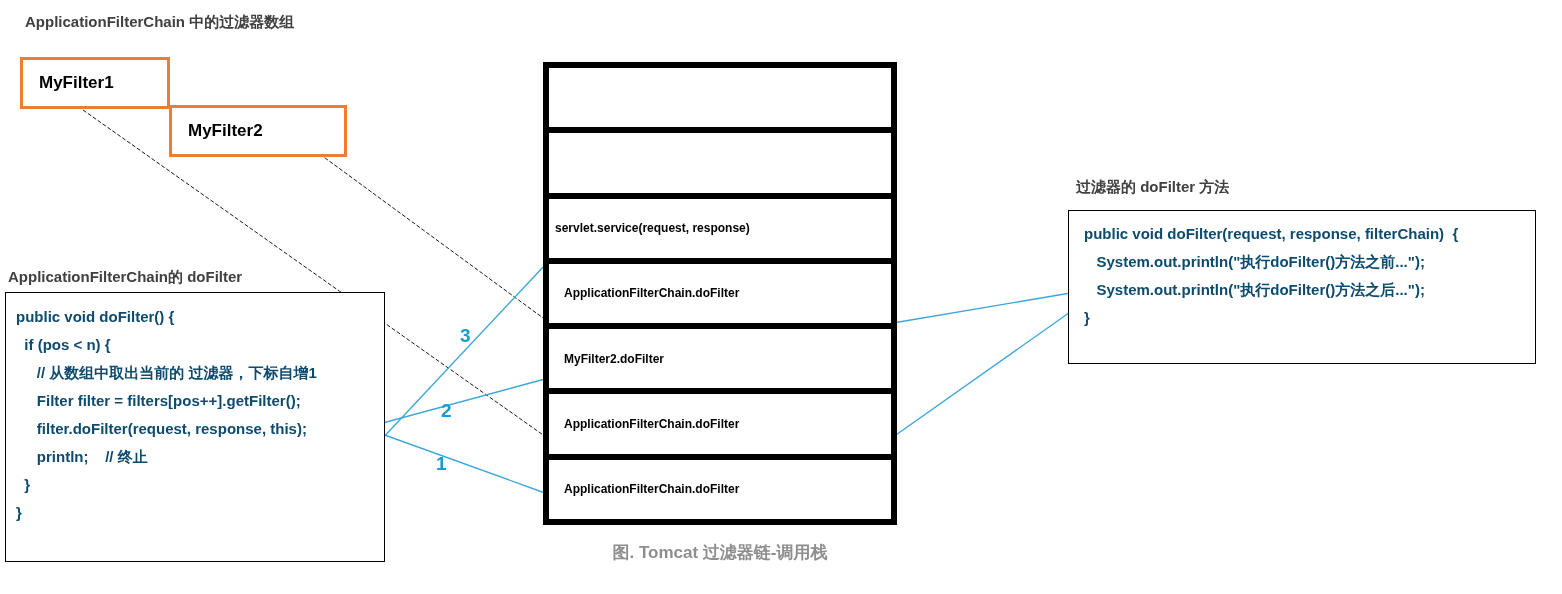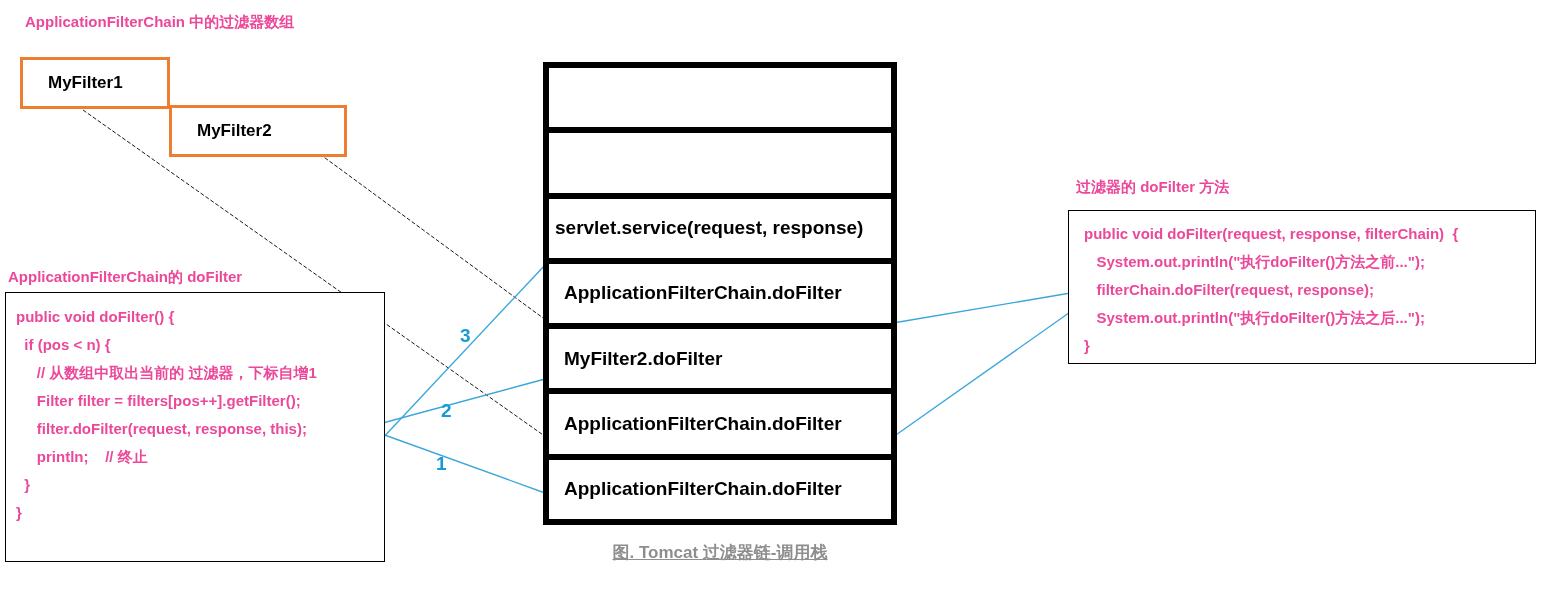--- a/index.html
+++ b/index.html
@@ -3,60 +3,60 @@
 <meta charset="utf-8">
 <style>
   html,body { margin:0; padding:0; background:#ffffff; }
   .canvas {
     position:relative; width:1562px; height:594px; background:#ffffff;
     font-family:"Liberation Sans", sans-serif; overflow:hidden;
   }
   svg.connectors { position:absolute; left:0; top:0; width:1562px; height:594px; pointer-events:none; }
 
   .section-title {
-    position:absolute; font-weight:bold; font-size:15px; color:#ec4899; white-space:nowrap;
+    position:absolute; font-weight:bold; font-size:15px; color:#404040; white-space:nowrap;
   }
   #array-title { left:25px; top:13px; }
   #left-code-title { left:8px; top:268px; }
   #right-code-title { left:1076px; top:178px; }
 
   .filter-array { position:absolute; left:20px; top:57px; display:flex; }
   .filter-box {
     border:3px solid #ed7d31; background:#fff; box-sizing:border-box; height:52px;
     display:flex; align-items:center; font-weight:bold; font-size:17px; color:#000;
-    padding-left:25px; white-space:nowrap;
+    padding-left:16px; white-space:nowrap;
   }
   .filter-box.f1 { width:150px; }
   .filter-box.f2 { width:178px; margin-left:-1px;margin-top:48px; }
 
   .code-box {
     position:absolute; border:1px solid #000; background:#fff; box-sizing:border-box;
   }
   #left-code  { left:5px;   top:292px; width:380px; height:270px; padding:10px 0 0 10px; }
   #right-code { left:1068px; top:210px; width:468px; height:154px; padding:9px 0 0 15px; }
   .code-line {
-    white-space:pre; font-weight:bold; font-size:15px; line-height:28px; color:#ec4899;
+    white-space:pre; font-weight:bold; font-size:15px; line-height:28px; color:#0c4a6e;
   }
 
   .stack {
     position:absolute; left:543px; top:62px; width:354px; height:463px;
     border:6px solid #000; box-sizing:border-box; background:#fff;
     display:flex; flex-direction:column;
   }
   .stack-row {
     flex:1; border-bottom:6px solid #000; display:flex; align-items:center;
-    padding-left:15px; font-weight:bold; font-size:19px; color:#000; white-space:nowrap;
+    padding-left:15px; font-weight:bold; font-size:12px; color:#000; white-space:nowrap;
     overflow:hidden;
   }
   .stack-row:last-child { border-bottom:none; }
   .stack-row:nth-child(3) { padding-left:6px; }
 
   .caption {
     position:absolute; left:543px; top:541px; width:354px; text-align:center;
-    font-weight:bold; font-size:17px; color:#8e8e8e; white-space:nowrap;text-decoration:underline;
+    font-weight:bold; font-size:17px; color:#8e8e8e; white-space:nowrap;
   }
 
   .seq-num {
     position:absolute; font-weight:bold; font-size:19px; color:#189ad6;
   }
   #seq-3 { left:460px; top:325px; }
   #seq-2 { left:441px; top:400px; }
   #seq-1 { left:436px; top:453px; }
 </style>
 </head>
@@ -100,21 +100,20 @@
     <div class="code-line">     println;    // 终止</div>
     <div class="code-line">  }</div>
     <div class="code-line">}</div>
   </div>
 
   <div class="section-title" id="right-code-title">过滤器的 doFilter 方法</div>
 
   <div class="code-box" id="right-code">
     <div class="code-line">public void doFilter(request, response, filterChain)  {</div>
     <div class="code-line">   System.out.println("执行doFilter()方法之前...");</div>
-    <div class="code-line">   filterChain.doFilter(request, response);</div>
     <div class="code-line">   System.out.println("执行doFilter()方法之后...");</div>
     <div class="code-line">}</div>
   </div>
 
   <div class="stack">
     <div class="stack-row"></div>
     <div class="stack-row"></div>
     <div class="stack-row">servlet.service(request, response)</div>
     <div class="stack-row">ApplicationFilterChain.doFilter</div>
     <div class="stack-row">MyFilter2.doFilter</div>

